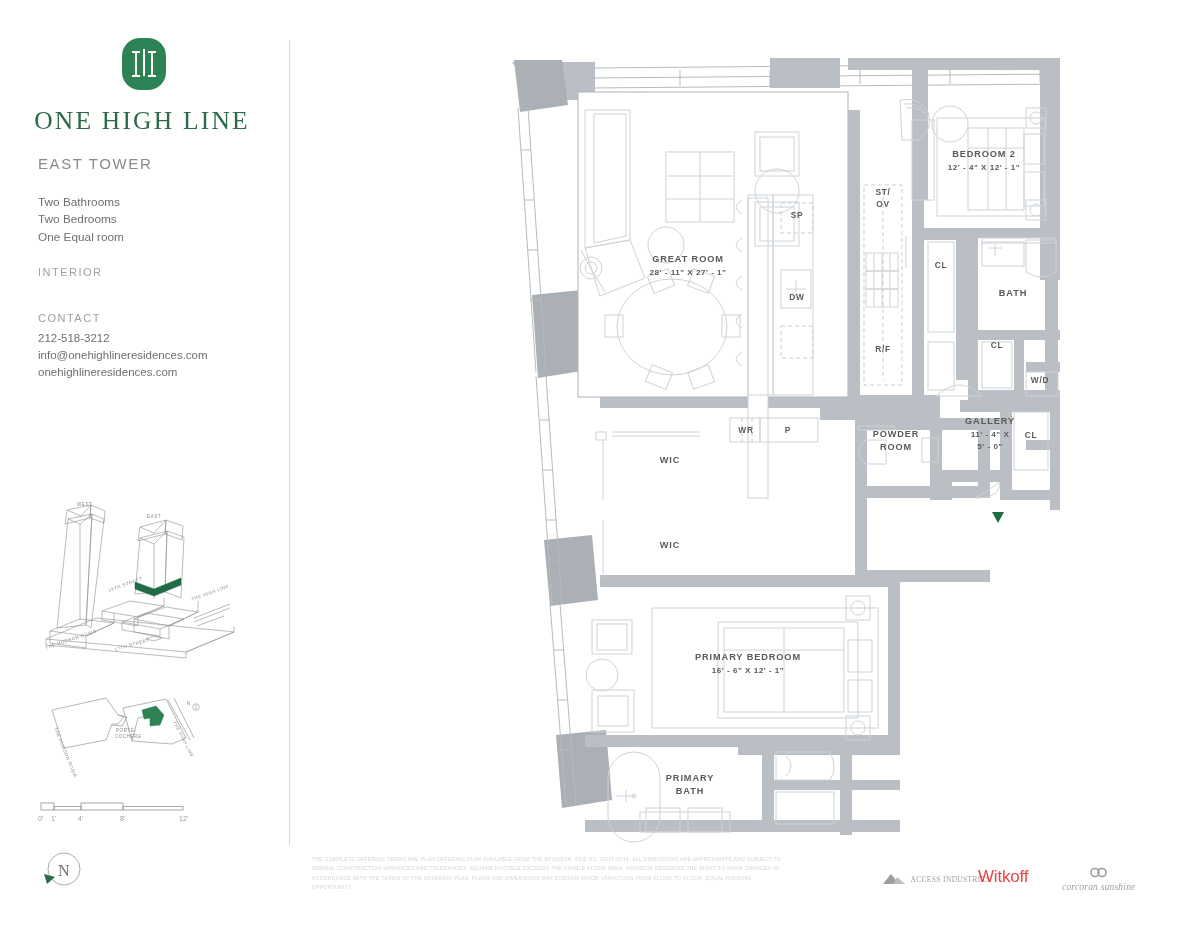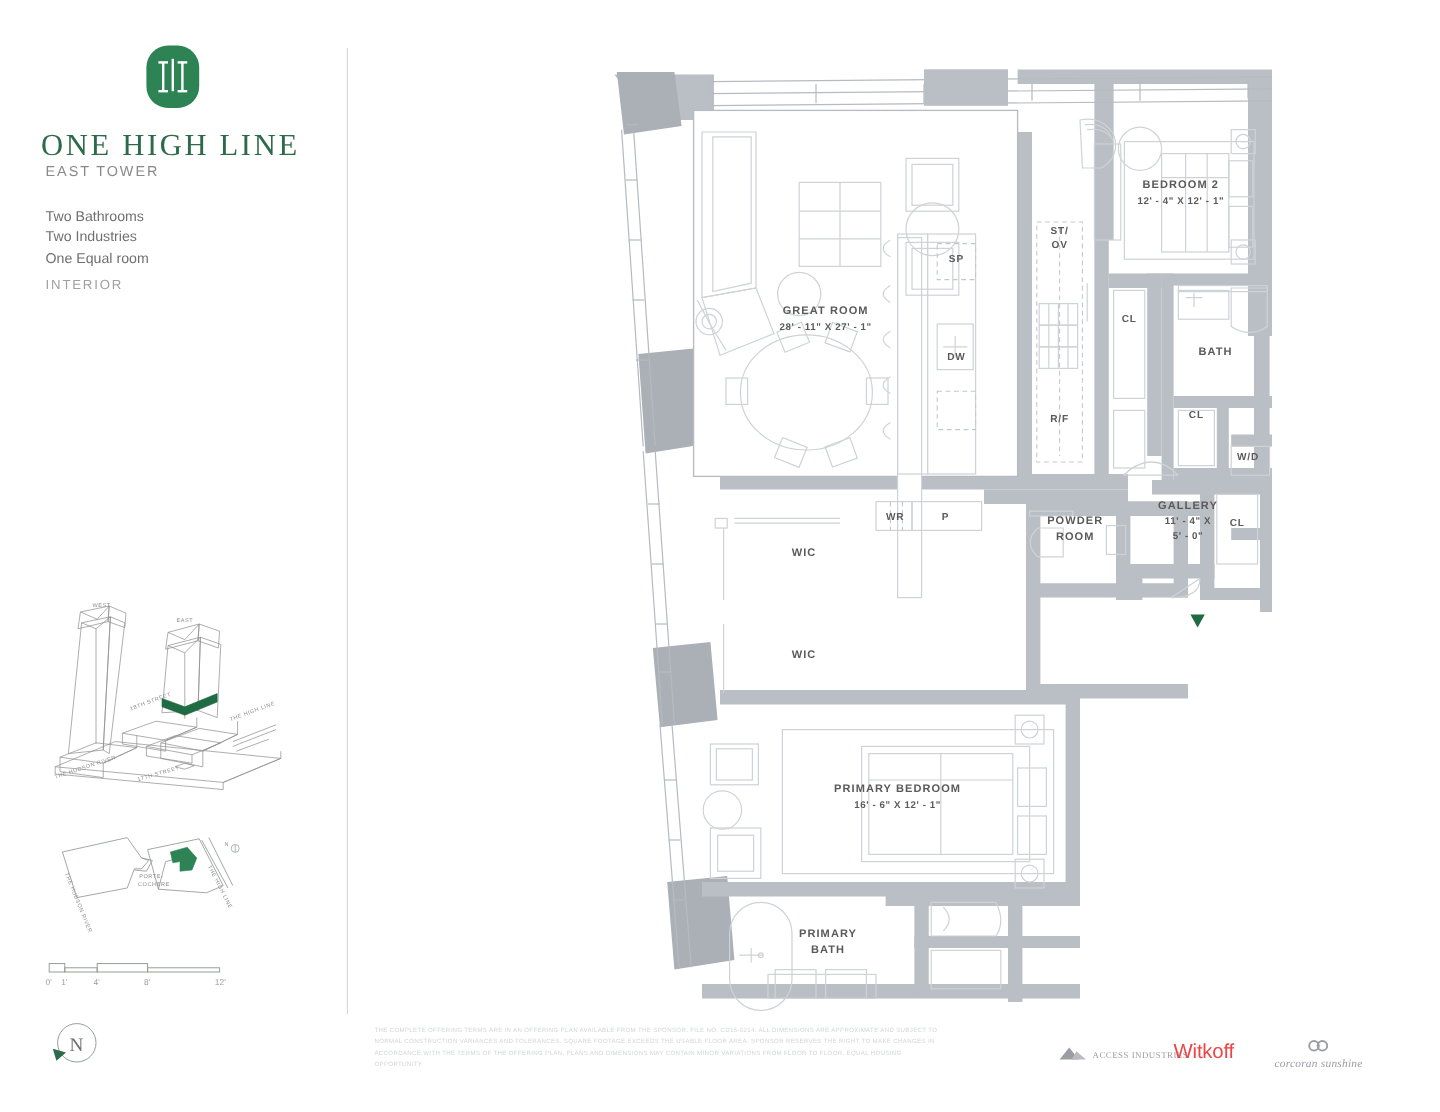--- a/index.html
+++ b/index.html
@@ -45,29 +45,29 @@
     font-size:25.5px; letter-spacing:2.2px;
     color:#2d6a4a; white-space:nowrap;
     margin-left:-4px;
   }
 
   .res-title {
     margin-top:42px; font-size:18.5px; color:#5d5d5d;
     letter-spacing:0.3px; font-weight:400;
   }
   .res-sub {
-    margin-top:0; font-size:12px; letter-spacing:1.6px;
+    margin-top:19px; font-size:15px; letter-spacing:1.6px;
     color:#8a8a8a;
   }
 
   .spec-block { margin-top:22px; font-size:11.8px; line-height:1.48; color:#6f6f6f; }
   .spec-block div { white-space:nowrap; }
 
   .sec-label {
-    margin-top:8px; font-size:11px; letter-spacing:1.5px; color:#a0a0a0;
+    margin-top:20px; font-size:11px; letter-spacing:1.5px; color:#a0a0a0;
   }
   .sec-body { margin-top:6px; font-size:11.5px; line-height:1.45; color:#6f6f6f; }
   .sec-body div { white-space:nowrap; }
 
   .contact-block { margin-top:34px; }
 
   
   #bldg { position:absolute; left:34px; top:500px; width:230px; height:165px; }
   
   #site { position:absolute; left:34px; top:688px; width:215px; height:110px; }
@@ -123,26 +123,34 @@
         <i class="lm-cap3"></i>
         <i class="lm-cap4"></i>
     </div>
     <div class="brand">ONE HIGH LINE</div>
   </div>
 
   <div class="res-sub">EAST TOWER</div>
 
   <div class="spec-block">
     <div>Two Bathrooms</div>
-    <div>Two Industries</div>
+    <div>Two Bedrooms</div>
     <div>One Equal room</div>
   </div>
 
   <div class="sec-label">INTERIOR</div>
 
+  <div class="contact-block">
+    <div class="sec-label" style="margin-top:0">CONTACT</div>
+    <div class="sec-body">
+      <div>212-518-3212</div>
+      <div>info@onehighlineresidences.com</div>
+      <div>onehighlineresidences.com</div>
+    </div>
+  </div>
 </div>
 <div id="divider"></div>
 
 <svg id="bldg" viewBox="0 0 230 165">
   <g fill="none" stroke="#8e8e8e" stroke-width="0.6" stroke-linejoin="round">
 
     <path d="M12 139 L62 118 L200 132 L152 152 Z"></path>
     <path d="M12 139 L12 145 L152 158 L152 152"></path>
     <path d="M152 152 L200 132 L200 126"></path>
 

